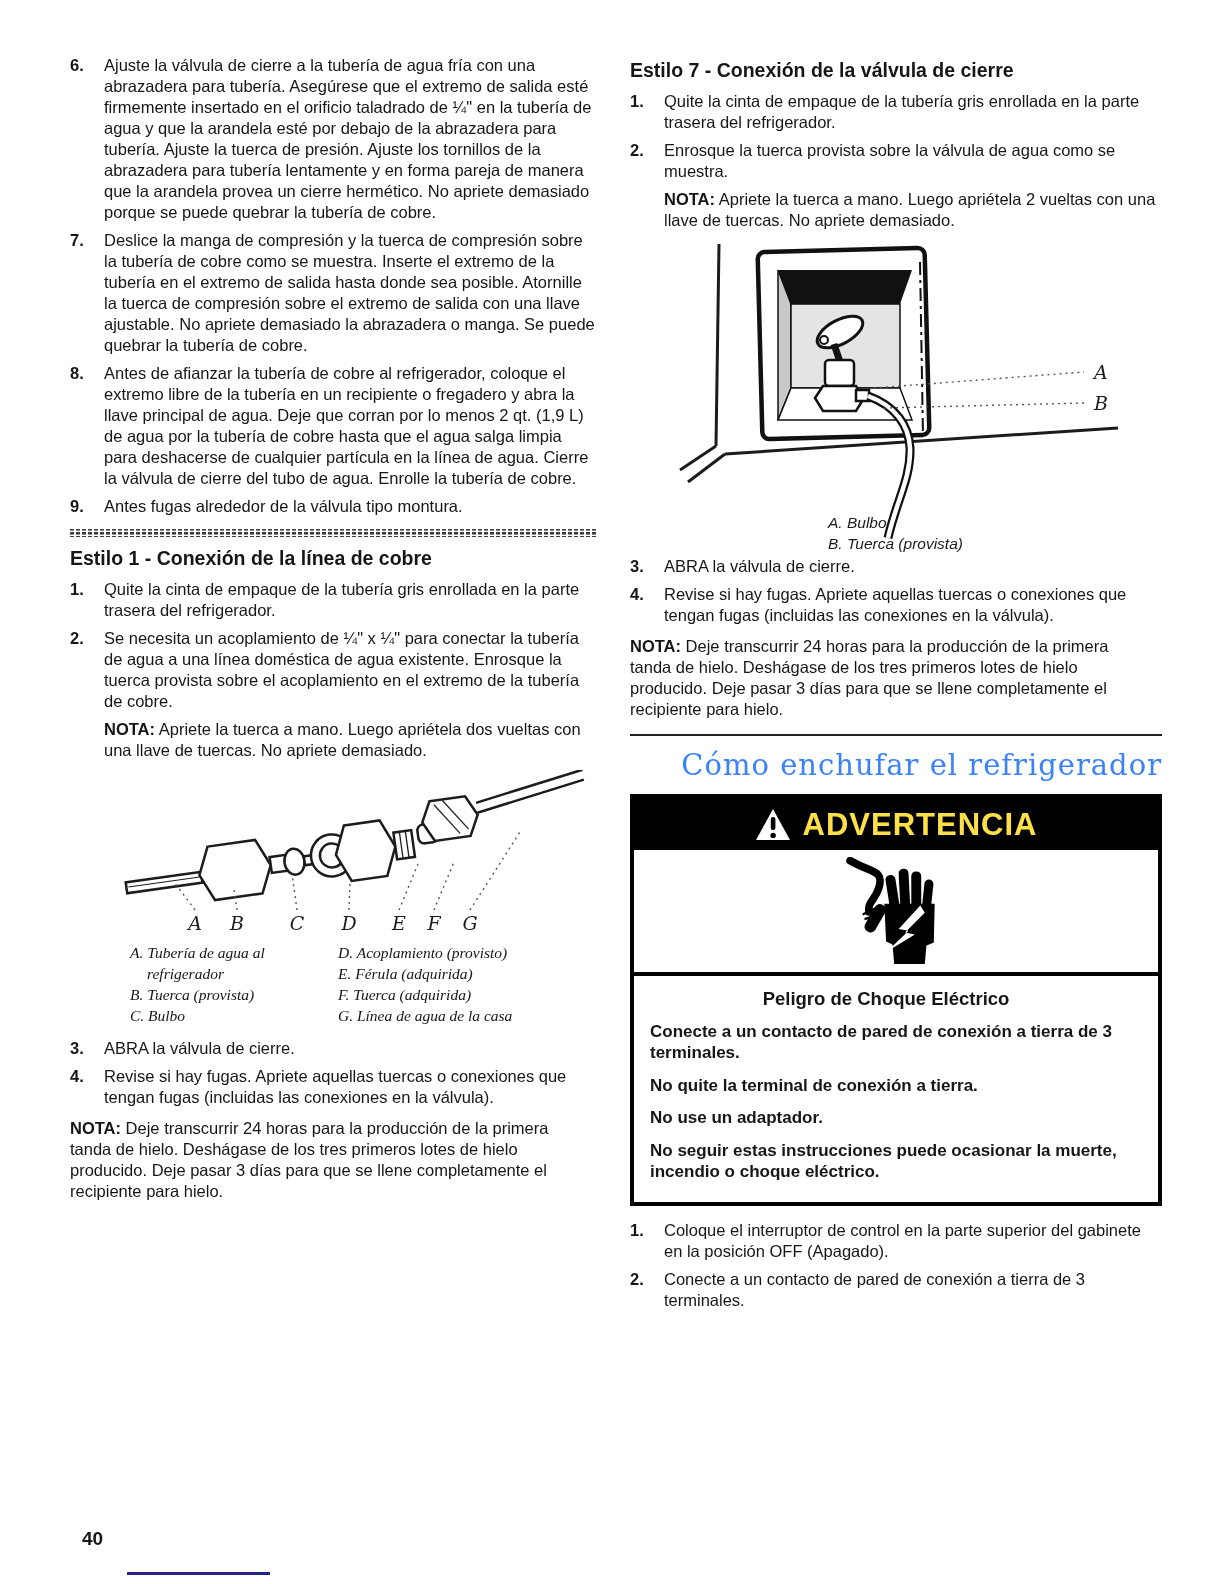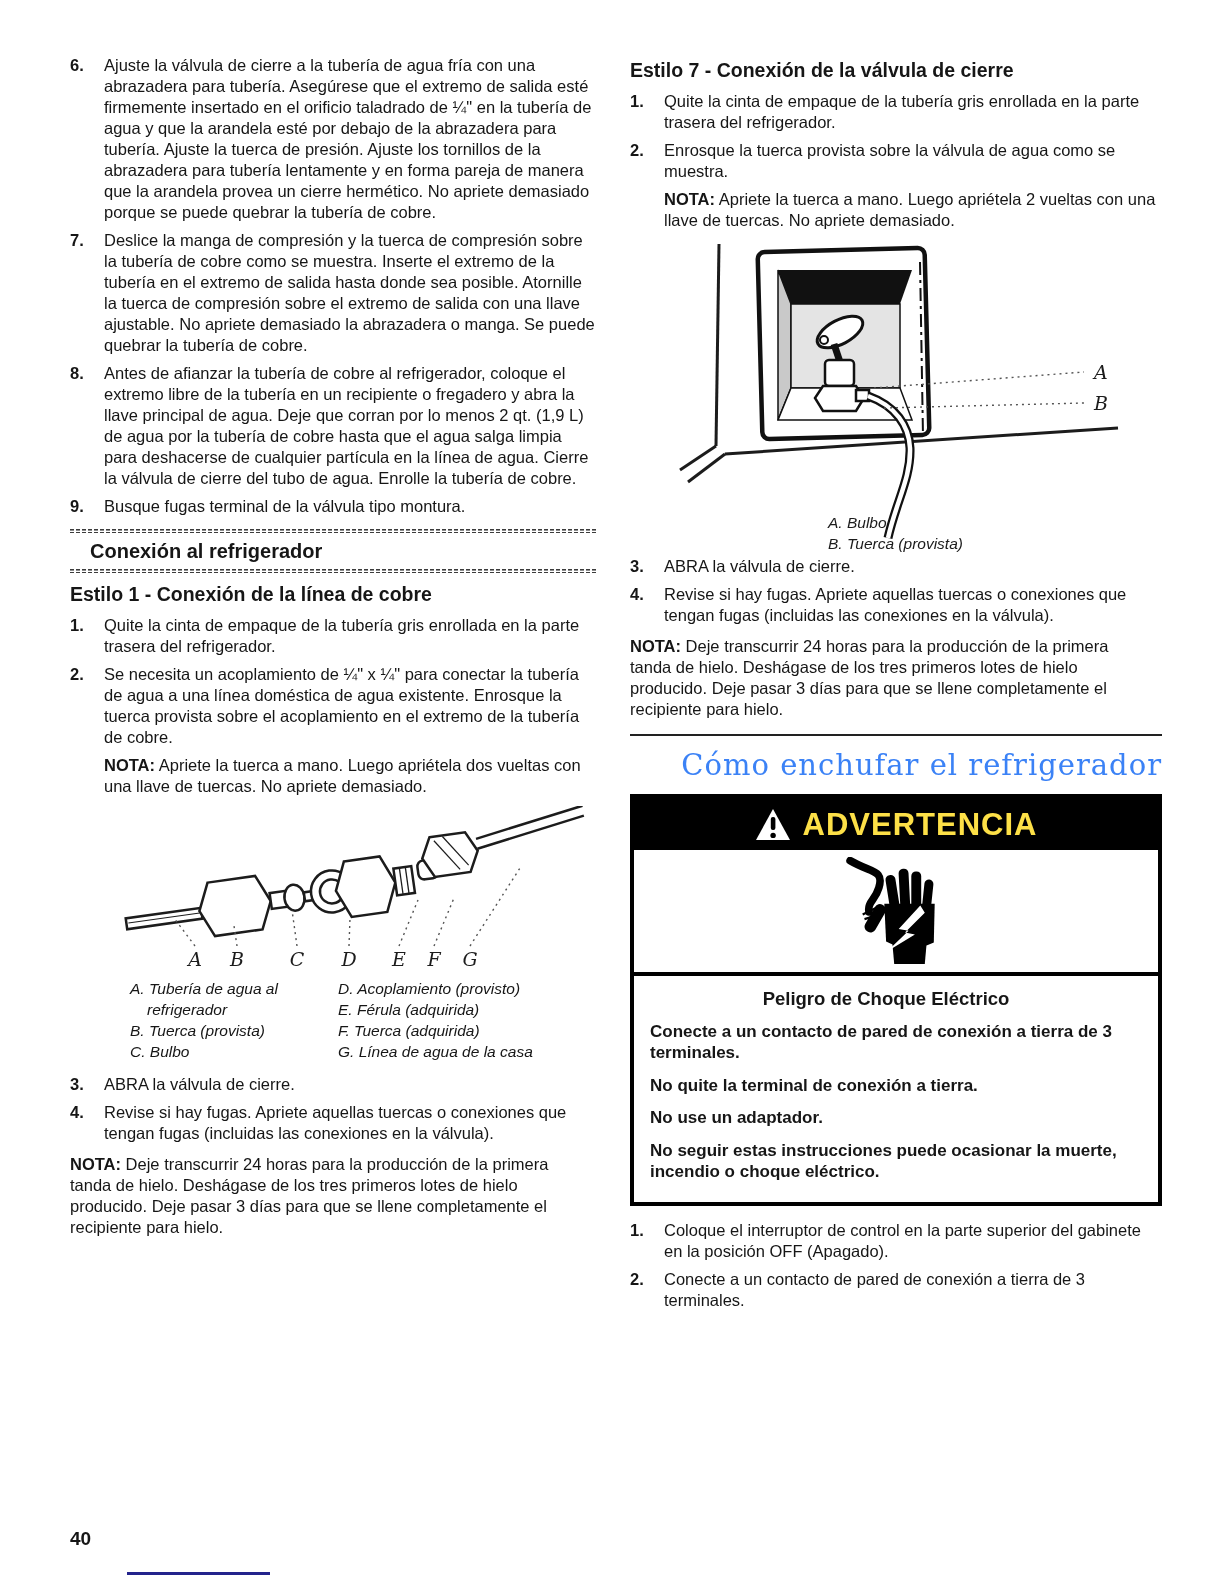--- a/index.html
+++ b/index.html
@@ -25,21 +25,21 @@
   .deco-rule{
     height:4px;
     background:
       repeating-linear-gradient(90deg,#3c3c3c 0 4px, transparent 4px 6px) 0 0/100% 1.6px no-repeat,
       repeating-linear-gradient(90deg,#3c3c3c 0 4px, transparent 4px 6px) 0 2.6px/100% 1.6px no-repeat;
   }
   .banner-title{font-weight:700; font-size:20px; line-height:24px; padding:6px 0 6px 20px;}
 
   .sub-heading{font-weight:700; font-size:19.5px; line-height:23px; margin:4px 0 9px 0;}
 
-  .legend{display:flex; margin:4px 0 12px 60px; font-style:italic; font-size:15.5px; line-height:21px;}
+  .legend{display:flex; margin:4px 0 12px 60px; font-style:italic; font-size:15.5px; line-height:21px;font-family:Liberation Serif, serif;}
   .legend-col-a{width:208px;}
   .legend-item{padding-left:17px; text-indent:-17px;}
 
   .diag1{display:block; margin:4px 0 0 52px;}
   .diag2{display:block; margin:2px 0 4px 48px;}
   .dlet{font-family:"DejaVu Serif",serif; font-style:italic; font-size:19px; fill:#1c1c1c;}
   .dcap{font-family:"Liberation Sans",sans-serif; font-style:italic; font-size:15.5px; fill:#1c1c1c;}
 
   .thin-rule{border:none; border-top:2px solid #222; margin:14px 0 12px 0;}
   .plug-title{
@@ -53,21 +53,21 @@
     background:#000; color:#fde047; display:flex; align-items:center; justify-content:center;
     gap:12px; height:52px; font-weight:700; font-size:31px; letter-spacing:1px;
   }
   .warn-icon-area{display:flex; justify-content:center; align-items:center; height:122px; border-bottom:4px solid #000;}
   .warn-text{padding:12px 36px 8px 16px; font-weight:700; font-size:17px; line-height:21.5px;}
   .warn-title{text-align:center; margin:0 0 11px 0; font-size:18.5px;}
   .warn-line{margin:0 0 11px 0;}
 
   .after-warn{margin-top:14px;}
 
-  .page-number{position:absolute; left:70px; top:1528px; font-weight:700; font-size:19px;}
+  .page-number{position:absolute; left:82px; top:1528px; font-weight:700; font-size:19px;}
   .artifact-line{position:absolute; left:127px; top:1572px; width:143px; height:3px; background:#23238c;}
 </style>
 </head>
 <body>
 
 <div class="page">
 
   <div class="col col-left">
 
     <div class="step">
@@ -77,26 +77,25 @@
     <div class="step">
       <span class="num">7.</span>
       <span class="body">Deslice la manga de compresión y la tuerca de compresión sobre la tubería de cobre como se muestra. Inserte el extremo de la tubería en el extremo de salida hasta donde sea posible. Atornille la tuerca de compresión sobre el extremo de salida con una llave ajustable. No apriete demasiado la abrazadera o manga. Se puede quebrar la tubería de cobre.</span>
     </div>
     <div class="step">
       <span class="num">8.</span>
       <span class="body">Antes de afianzar la tubería de cobre al refrigerador, coloque el extremo libre de la tubería en un recipiente o fregadero y abra la llave principal de agua. Deje que corran por lo menos 2 qt. (1,9 L) de agua por la tubería de cobre hasta que el agua salga limpia para deshacerse de cualquier partícula en la línea de agua. Cierre la válvula de cierre del tubo de agua. Enrolle la tubería de cobre.</span>
     </div>
     <div class="step">
       <span class="num">9.</span>
-      <span class="body">Busque fugas terminal de la válvula tipo montura.</span>
+      <span class="body">Antes fugas alrededor de la válvula tipo montura.</span>
     </div>
 
     <div class="banner">
       <div class="deco-rule"></div>
-      <div class="banner-title">Conexión al refrigerador</div>
       <div class="deco-rule"></div>
     </div>
 
     <div class="sub-heading">Estilo 1 - Conexión de la línea de cobre</div>
 
     <div class="step">
       <span class="num">1.</span>
       <span class="body">Quite la cinta de empaque de la tubería gris enrollada en la parte trasera del refrigerador.</span>
     </div>
     <div class="step">

